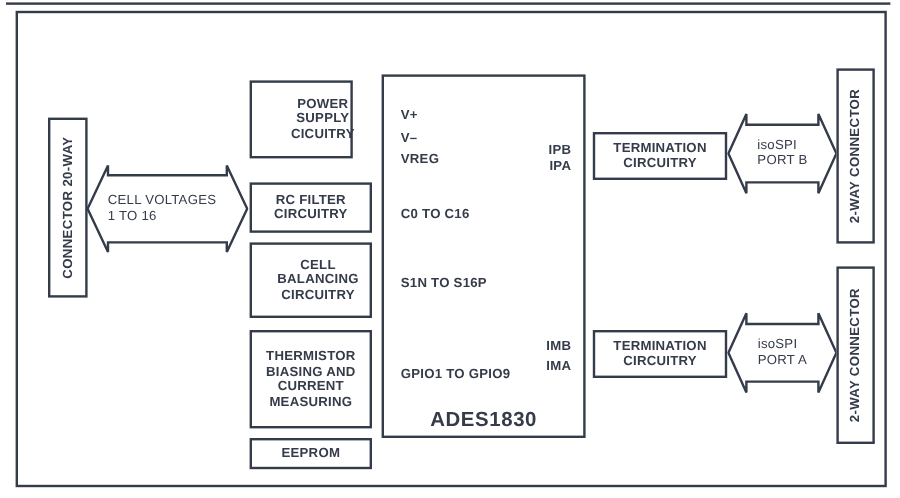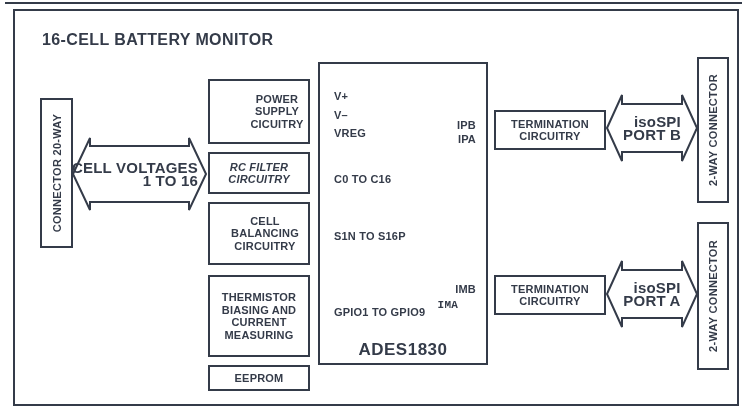--- a/index.html
+++ b/index.html
@@ -30,21 +30,21 @@
   .vlabel {
     position:absolute; left:50%; top:50%;
     transform:translate(-50%,-50%) rotate(-90deg);
     font-size:11px; font-weight:bold; white-space:nowrap; letter-spacing:0.3px;
   }
   .arrow { position:absolute; }
   .arrow svg { display:block; }
   .arrow polygon { fill:#ffffff; stroke:var(--ink); stroke-width:2; stroke-linejoin:miter; }
   .arrow .alabel {
     position:absolute; inset:0; display:flex; align-items:center; justify-content:center;
-    text-align:right; font-size:15px; font-weight:bold; line-height:13px;
+    text-align:left; font-size:11px; font-weight:normal; line-height:13px;
     white-space:pre-line; letter-spacing:0.2px;
   }
   .chip { position:absolute; border:2px solid var(--ink); background:var(--bg); }
   .pin {
     position:absolute; font-size:11px; font-weight:bold; line-height:14px;
     white-space:nowrap; letter-spacing:0.2px;
   }
   .pin.right { text-align:right; }
   .chip-name {
     position:absolute; left:0; right:0; text-align:center;
@@ -52,41 +52,40 @@
   }
 </style>
 </head>
 <body>
 
 <div class="stage">
 
   <div class="top-rule"></div>
   <div class="frame"></div>
 
-  <div class="title">16-CELL BATTERY MONITOR</div>
 
   <div class="vbox" style="left:40px; top:98px; width:33px; height:150px;">
     <span class="vlabel">CONNECTOR 20-WAY</span>
   </div>
 
   <div class="arrow" style="left:72px; top:136px; width:126px; height:76px;">
     <svg width="135" height="76" viewBox="0 0 135 76">
       <polygon points="1,38 18,2 18,10 117,10 117,2 134,38 117,74 117,66 18,66 18,74"></polygon>
     </svg>
     <div class="alabel">CELL VOLTAGES
 1 TO 16</div>
   </div>
 
-  <div class="box" style="left:208px; top:79px; width:102px; height:65px;padding-left:36px;">
+  <div class="box" style="left:208px; top:67px; width:86px; height:65px;padding-left:36px;">
     <span class="lbl">POWER
 SUPPLY
 CICUITRY</span>
   </div>
 
-  <div class="box" style="left:208px; top:152px; width:102px; height:42px;font-style:italic;">
+  <div class="box" style="left:208px; top:152px; width:102px; height:42px;">
     <span class="lbl">RC FILTER
 CIRCUITRY</span>
   </div>
 
   <div class="box" style="left:208px; top:202px; width:102px; height:63px;padding-left:12px;">
     <span class="lbl">CELL
 BALANCING
 CIRCUITRY</span>
   </div>
 
@@ -105,21 +104,21 @@
     <div class="pin" style="left:14px; top:25px;">V+</div>
     <div class="pin" style="left:14px; top:44px;">V–</div>
     <div class="pin" style="left:14px; top:62px;">VREG</div>
     <div class="pin" style="left:14px; top:108px;">C0 TO C16</div>
     <div class="pin" style="left:14px; top:165px;">S1N TO S16P</div>
     <div class="pin" style="left:14px; top:241px;">GPIO1 TO GPIO9</div>
 
     <div class="pin right" style="right:10px; top:54px;">IPB</div>
     <div class="pin right" style="right:10px; top:68px;margin-left:36px;">IPA</div>
     <div class="pin right" style="right:10px; top:218px;">IMB</div>
-    <div class="pin right" style="right:28px; top:234px;font-family:Liberation Mono, monospace;">IMA</div>
+    <div class="pin right" style="right:10px; top:234px;">IMA</div>
 
     <div class="chip-name" style="top:276px;">ADES1830</div>
   </div>
 
   <div class="box" style="left:494px; top:110px; width:112px; height:40px;">
     <span class="lbl">TERMINATION
 CIRCUITRY</span>
   </div>
 
   <div class="box" style="left:494px; top:275px; width:112px; height:40px;">

